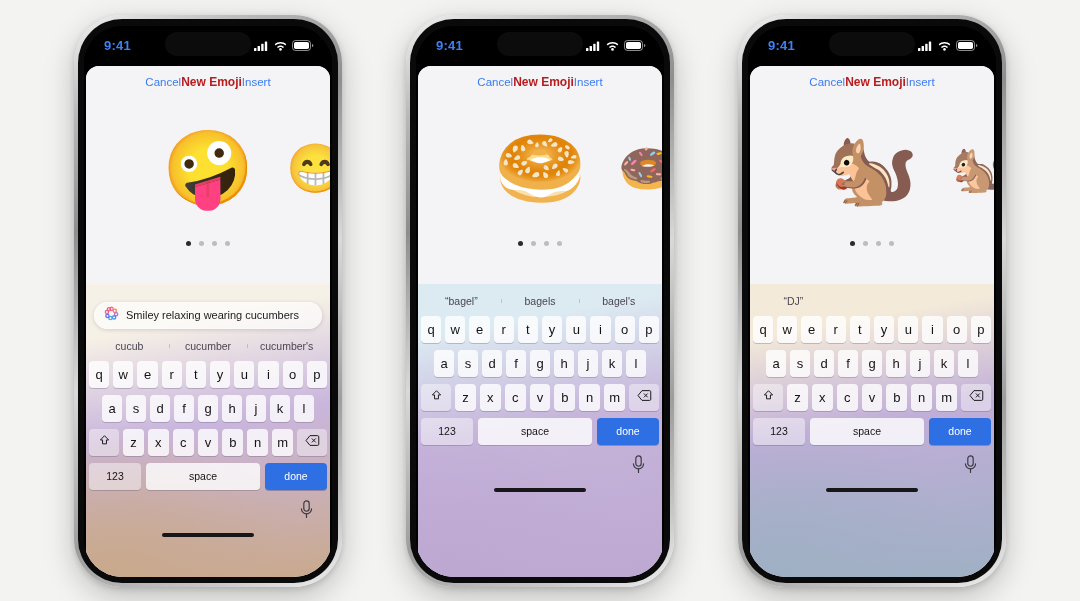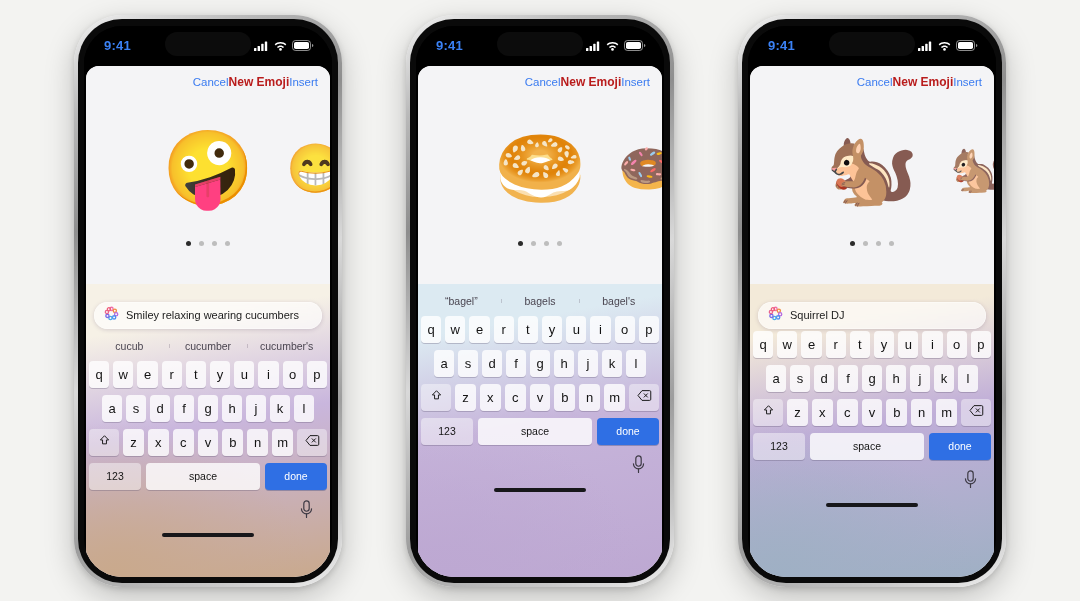--- a/index.html
+++ b/index.html
@@ -80,21 +80,21 @@
     flex-direction: column;
     background: #f4f4f6;
   }
   .nav {
     position: relative;
     z-index: 2;
     height: 33px;
     flex: 0 0 auto;
     display: flex;
     align-items: center;
-    justify-content: flex-end;
+    justify-content: center;
     padding: 4px 12px;
     background: #f4f4f6;
   }
   .nav-btn { font-size: 11.5px; color: #3a7bf0; }
   .nav-title { font-size: 12px; font-weight: bold; color: #b91c1c; }
 
   
   .emoji-area {
     position: relative;
     z-index: 2;
@@ -600,40 +600,26 @@
               <span class="dot"></span>
               <span class="dot"></span>
             </div>
           </div>
 
           <div class="lower">
             <div class="lower-grad" style="background: linear-gradient(170deg, rgb(243, 234, 217) 0%, rgb(243, 234, 217) 16%, rgb(192, 174, 216) 48%, rgb(159, 176, 196) 100%);">
                 <div style="position: absolute; inset: 0px; background: radial-gradient(130% 85% at 12% 100%, rgb(159, 176, 196) 0%, rgba(255, 255, 255, 0) 62%);"></div>
               </div>
 
-            <div class="field-wrap">
-              <div class="field">
-                <span class="genmoji-icon">
-                  <svg width="15" height="15" viewBox="0 0 24 24">
-                    <g fill="none" stroke-width="2.1" stroke-linecap="round">
-                      <circle cx="12" cy="4.6" r="2.6" stroke="#f06ea9"></circle>
-                      <circle cx="17.3" cy="7.6" r="2.6" stroke="#f2883f"></circle>
-                      <circle cx="19.4" cy="13.2" r="2.6" stroke="#b66ae0"></circle>
-                      <circle cx="16.2" cy="18.2" r="2.6" stroke="#4f8ef0"></circle>
-                      <circle cx="10.3" cy="19.3" r="2.6" stroke="#4aa8e8"></circle>
-                      <circle cx="5.5" cy="15.8" r="2.6" stroke="#7b6ce8"></circle>
-                      <circle cx="4.7" cy="9.6" r="2.6" stroke="#e8628f"></circle>
-                      <circle cx="7.9" cy="5.2" r="2.6" stroke="#ef5d7a"></circle>
-                    </g>
-                  </svg>
-                </span>
-                <span class="field-text">Squirrel DJ</span>
-              </div>
-            </div>
-
+
+            <div class="suggestions">
+              <div class="sug">“DJ”</div>
+              <div class="sug"></div>
+              <div class="sug"></div>
+            </div>
 
             <div class="keyboard">
               <div class="krow r1">
                   <div class="key">q</div>
                   <div class="key">w</div>
                   <div class="key">e</div>
                   <div class="key">r</div>
                   <div class="key">t</div>
                   <div class="key">y</div>
                   <div class="key">u</div>

